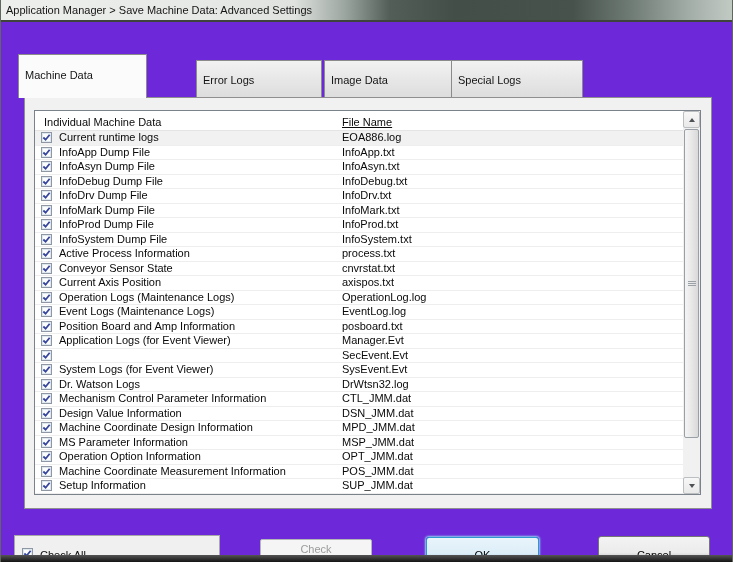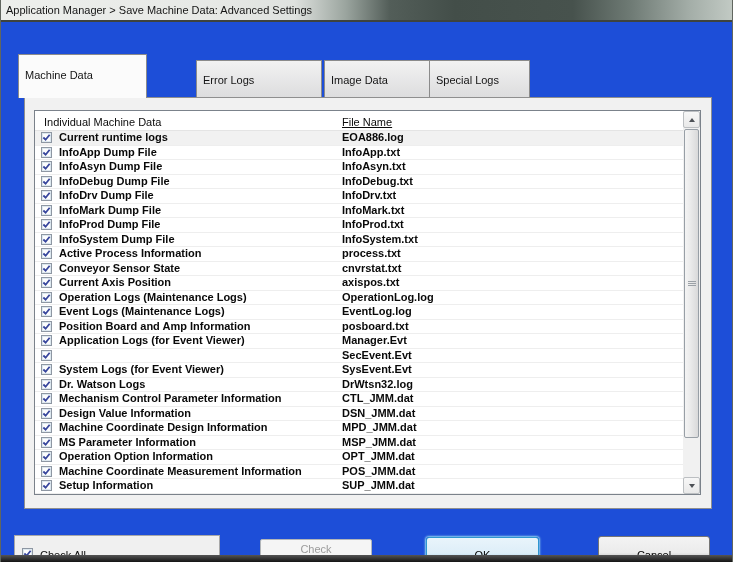--- a/index.html
+++ b/index.html
@@ -10,34 +10,34 @@
     border-left:1px solid #61665f;border-right:1px solid #61665f;
   }
   .titlebar{
     position:absolute;left:0;top:0;width:733px;height:20px;
     background:linear-gradient(90deg,#edefec 0%,#e7e9e6 28%,#dfe2df 40%,
       #9ba59f 47%,#535e59 53%,#434e49 62%,#47524d 78%,#6f7b75 86%,
       #a4aea8 94%,#c3cbc5 100%);
     padding-left:34px;
   }
   .titlebar .title{position:absolute;left:5px;top:4px;font-size:11px;color:#151515;white-space:nowrap;}
-  .body{position:absolute;left:0;top:20px;width:733px;height:535px;border-top:2px solid #3e433e;background:#1d4ed8;}
+  .body{position:absolute;left:0;top:20px;width:733px;height:535px;border-top:2px solid #3e433e;background:#6d28d9;}
   .tab{position:absolute;font-size:11px;color:#141414;border:1px solid #8b8b8b;border-bottom:none;padding-left:6px;}
   .tab-active{left:17px;top:32px;width:129px;height:44px;background:#fbfbfb;z-index:3;padding-top:14px;}
   .tab-idle{top:38px;height:37px;background:linear-gradient(#f2f2f2,#ddddde);z-index:1;padding-top:13px;margin-left:48px;}
   .tab-1{left:147px;width:126px;}
   .tab-2{left:275px;width:145px;}
-  .tab-3{left:380px;width:101px;}
+  .tab-3{left:402px;width:132px;}
   .panel{position:absolute;left:23px;top:75px;width:688px;height:412px;background:#f1f1f1;border:1px solid #8f8f8f;z-index:1;}
   .listbox{position:absolute;left:33px;top:88px;width:667px;height:385px;background:#ffffff;border:1px solid #7b828b;z-index:2;}
   .list-header{position:absolute;left:0;top:0;right:17px;height:20px;font-size:11px;color:#0b0b0b;border-bottom:1px solid #e4e4e4;background:#fff;padding-left:26px;}
   .list-header .col1{position:absolute;left:9px;top:5px;}
   .list-header .col2{position:absolute;left:307px;top:5px;text-decoration:underline;}
   .rows{position:absolute;left:0;top:20px;right:17px;bottom:0;overflow:hidden;}
-  .row{position:relative;height:14.5px;border-bottom:1px solid #eeeeee;display:flex;align-items:center;padding-left:6px;font-size:11px;line-height:13px;color:#090909;background:#fff;font-weight:bold;}
+  .row{position:relative;height:14.5px;border-bottom:1px solid #eeeeee;display:flex;align-items:center;padding-left:6px;font-size:11px;line-height:13px;color:#090909;background:#fff;}
   .row.selected{background:#f1f1f1;}
   .row .lbl{margin-left:7px;white-space:nowrap;}
   .row .fn{position:absolute;left:307px;white-space:nowrap;}
   .cb{width:11px;height:11px;flex:none;background:#fdfdfd;border:1px solid #8e97a3;box-shadow:inset 0 0 0 1px #dde8ef;display:inline-flex;align-items:center;justify-content:center;}
   .cb svg{width:9px;height:9px;display:block;}
   .cb path{stroke:#36459c;stroke-width:2;fill:none;}
   .scrollbar{position:absolute;top:0;right:0;bottom:0;width:17px;background:#f0f0f0;}
   .sb-btn{position:absolute;left:0;width:17px;height:17px;background:linear-gradient(#f7f7f7,#e9e9e9);border:1px solid #bcbfc2;border-radius:2px;display:flex;align-items:center;justify-content:center;}
   .sb-up{top:0;}
   .sb-down{bottom:0;}

